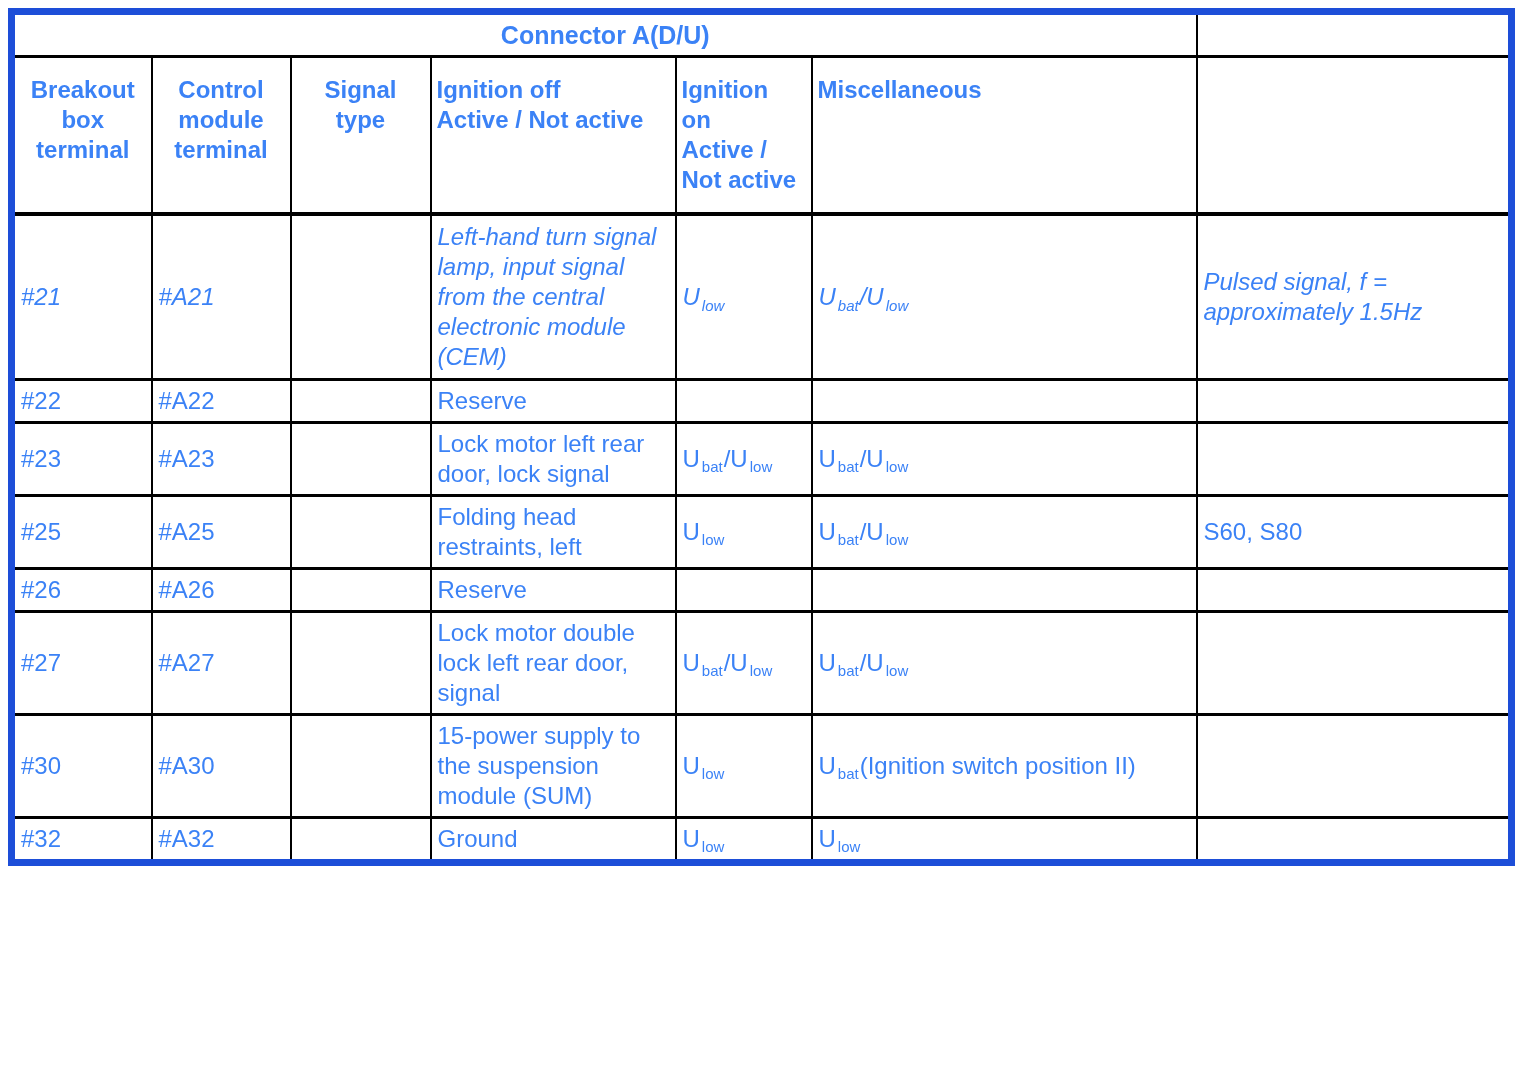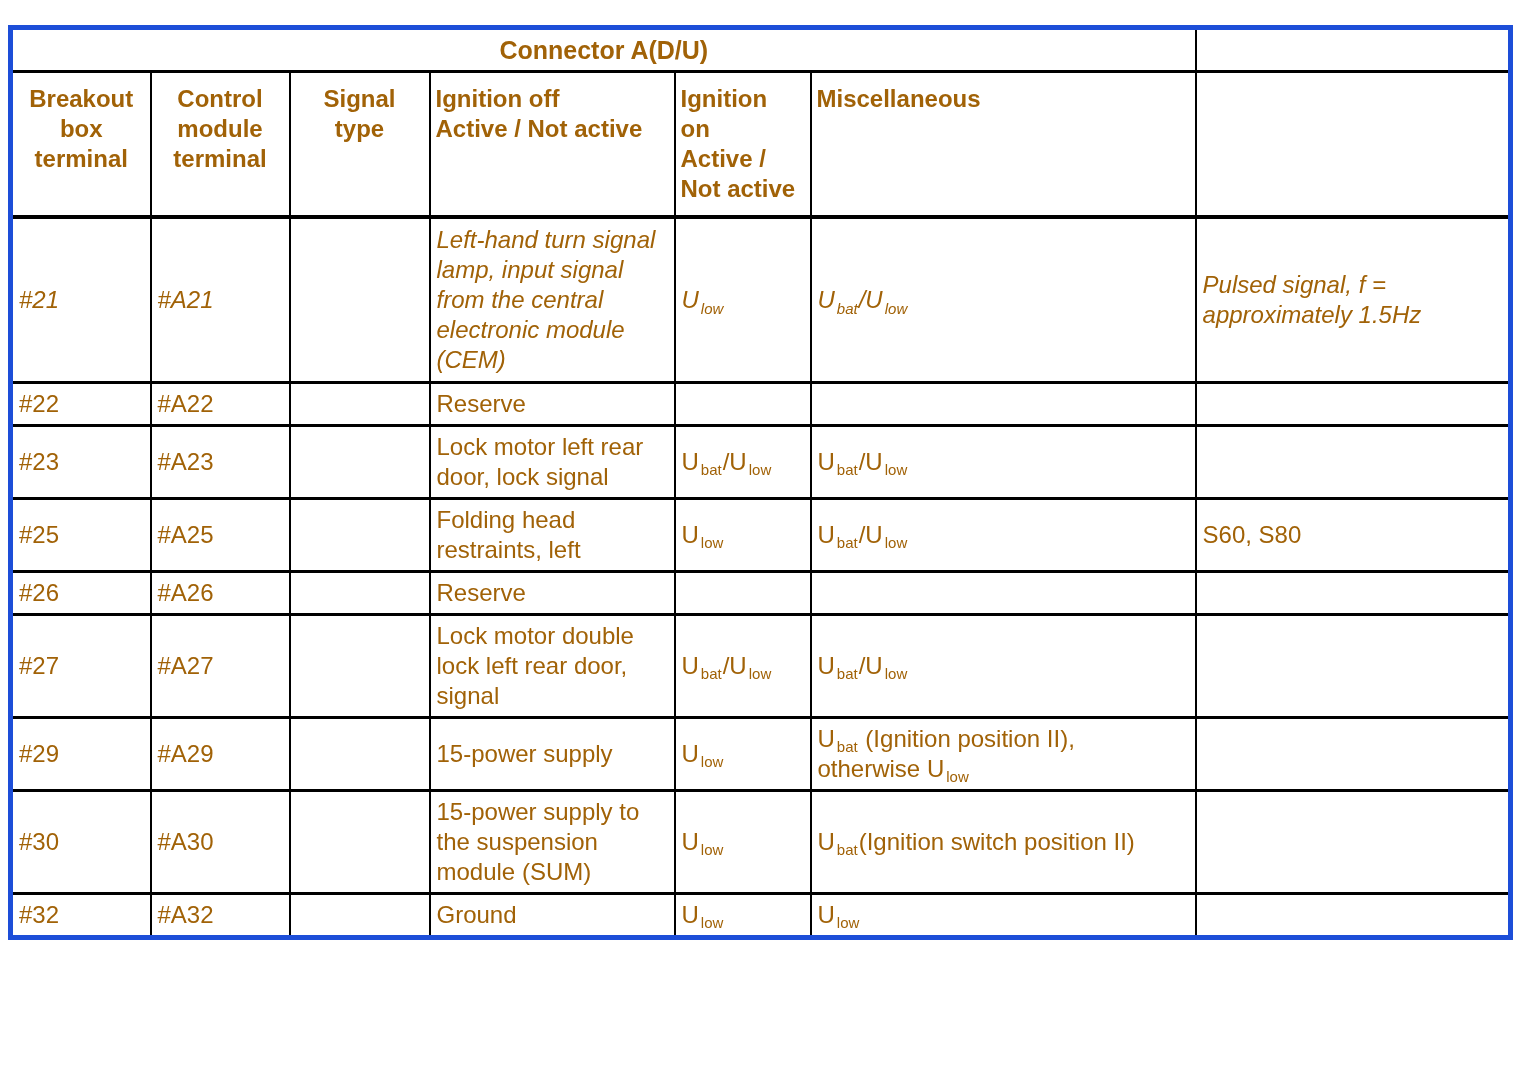--- a/index.html
+++ b/index.html
@@ -17,23 +17,22 @@
     overflow: hidden;
     font-family: "Liberation Sans", sans-serif;
     color: #000000;
   }
   table.connector-table {
     border-collapse: collapse;
     table-layout: fixed;
     width: 1500px;
     font-size: 24px;
     line-height: 30px;
-    color: #a16207;
-    border: 5px solid #1d4ed8;
-    margin-top: 17px;
+    color: #3b82f6;
+    border: 7px solid #1d4ed8;
   }
   th, td {
     border: 2px solid #000000;
     border-top-width: 3px;
     border-bottom-width: 3px;
     padding: 5px 6px;
     overflow: hidden;
     font-weight: normal;
     text-align: left;
     vertical-align: middle;
@@ -47,21 +46,21 @@
     vertical-align: middle;
     border-bottom-width: 3px;
   }
   th.title-cell { text-align: center; }
   
   tr.header-row th {
     font-weight: bold;
     vertical-align: top;
     border-bottom-width: 4px;
     height: 126px;
-    padding: 11px 5px;
+    padding: 17px 5px;
   }
   tr.header-row th.col1,
   tr.header-row th.col2,
   tr.header-row th.col3 { text-align: center; }
   
   tbody td { vertical-align: middle; }
   tbody tr.row-tall td { height: 165px; font-style: italic; }
   sub {
     font-size: 15px;
     line-height: 0;
@@ -147,29 +146,20 @@
         <tr>
           <td class="col1">#27</td>
           <td class="col2">#A27</td>
           <td class="col3"></td>
           <td class="col4">Lock motor double<br>lock left rear door,<br>signal</td>
           <td class="col5">U<sub>bat</sub>/U<sub>low</sub></td>
           <td class="col6">U<sub>bat</sub>/U<sub>low</sub></td>
           <td class="col7"></td>
         </tr>
         <tr>
-          <td class="col1">#29</td>
-          <td class="col2">#A29</td>
-          <td class="col3"></td>
-          <td class="col4">15-power supply</td>
-          <td class="col5">U<sub>low</sub></td>
-          <td class="col6">U<sub>bat</sub> (Ignition position II),<br>otherwise U<sub>low</sub></td>
-          <td class="col7"></td>
-        </tr>
-        <tr>
           <td class="col1">#30</td>
           <td class="col2">#A30</td>
           <td class="col3"></td>
           <td class="col4">15-power supply to<br>the suspension<br>module (SUM)</td>
           <td class="col5">U<sub>low</sub></td>
           <td class="col6">U<sub>bat</sub>(Ignition switch position II)</td>
           <td class="col7"></td>
         </tr>
         <tr>
           <td class="col1">#32</td>

